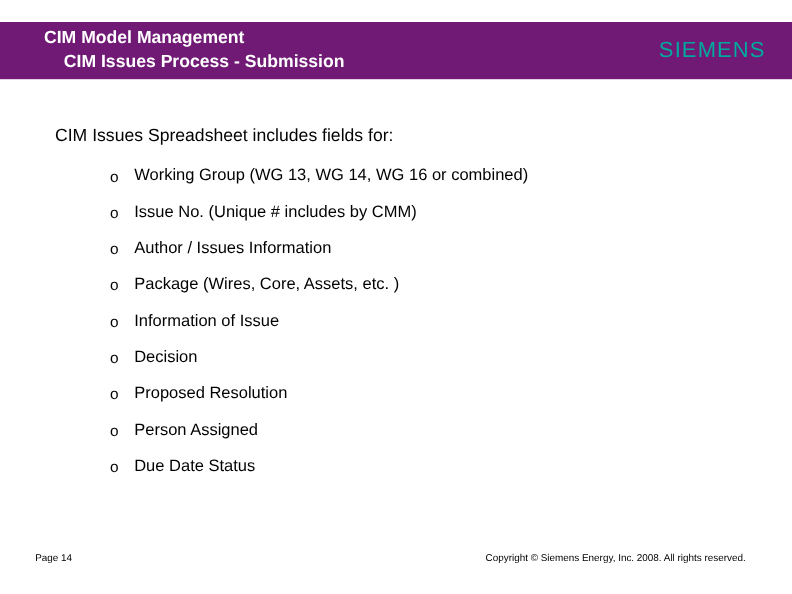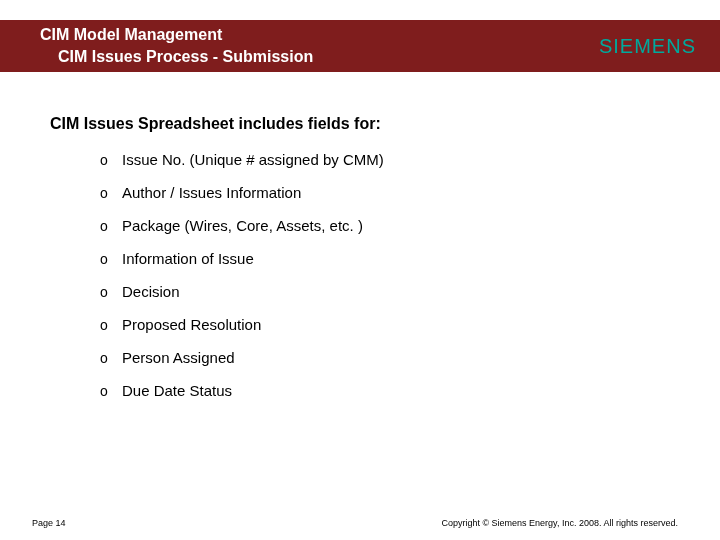--- a/index.html
+++ b/index.html
@@ -1,63 +1,64 @@
 <!DOCTYPE html>
 <html><head>
 <meta charset="utf-8">
 <style>
   * { box-sizing: border-box; margin: 0; padding: 0; }
   html, body { width: 720px; height: 540px; background: #fff; font-family: Arial, Helvetica, sans-serif; }
   .slide { width: 720px; height: 540px; position: relative; background: #fff; }
   .titlebar {
     position: absolute; left: 0; top: 20px; width: 720px; height: 52px;
-    background: #7f1d1d; color: #fff; display: flex; align-items: center;
+    background: #701a75; color: #fff; display: flex; align-items: center;
     justify-content: space-between; padding-left: 40px; padding-right: 24px;
   }
   .title-text { font-size: 16px; font-weight: bold; line-height: 1.35; }
   .title-text .line2 { padding-left: 18px; }
   .logo { color: #00A99D; font-weight: 400; font-size: 20px; letter-spacing: 1px; font-family: Arial, sans-serif; }
   .content {
     position: absolute; left: 50px; top: 115px; right: 40px;
   }
-  .intro { font-size: 16px; font-weight: bold; color: #000; margin-bottom: 18px; }
+  .intro { font-size: 16px; font-weight: normal; color: #000; margin-bottom: 18px; }
   ul.fields {
     list-style: none; padding-left: 50px;
   }
   ul.fields li {
     position: relative; font-size: 15px; color: #000; margin-bottom: 16px;
     padding-left: 22px;
   }
   ul.fields li::before {
     content: "o"; position: absolute; left: 0; top: 1px;
     font-size: 14px; color: #000;
   }
   .footer {
-    position: absolute; left: 0; bottom: 12px; width: 700px;
+    position: absolute; left: 0; bottom: 28px; width: 700px;
     display: flex; justify-content: space-between; align-items: flex-end;
     padding: 0 22px 0 32px; font-size: 9px; color: #000;
   }
 </style>
 </head>
 <body>
 
 <div class="slide">
 
   <div class="titlebar">
     <div class="title-text">
       <div>CIM Model Management</div>
       <div class="line2">CIM Issues Process - Submission</div>
     </div>
     <div class="logo">SIEMENS</div>
   </div>
 
   <div class="content">
     <div class="intro">CIM Issues Spreadsheet includes fields for:</div>
     <ul class="fields">
-      <li>Issue No. (Unique # assigned by CMM)</li>
+      <li>Working Group (WG 13, WG 14, WG 16 or combined)</li>
+      <li>Issue No. (Unique # includes by CMM)</li>
       <li>Author / Issues Information</li>
       <li>Package (Wires, Core, Assets, etc. )</li>
       <li>Information of Issue</li>
       <li>Decision</li>
       <li>Proposed Resolution</li>
       <li>Person Assigned</li>
       <li>Due Date Status</li>
     </ul>
   </div>
 

